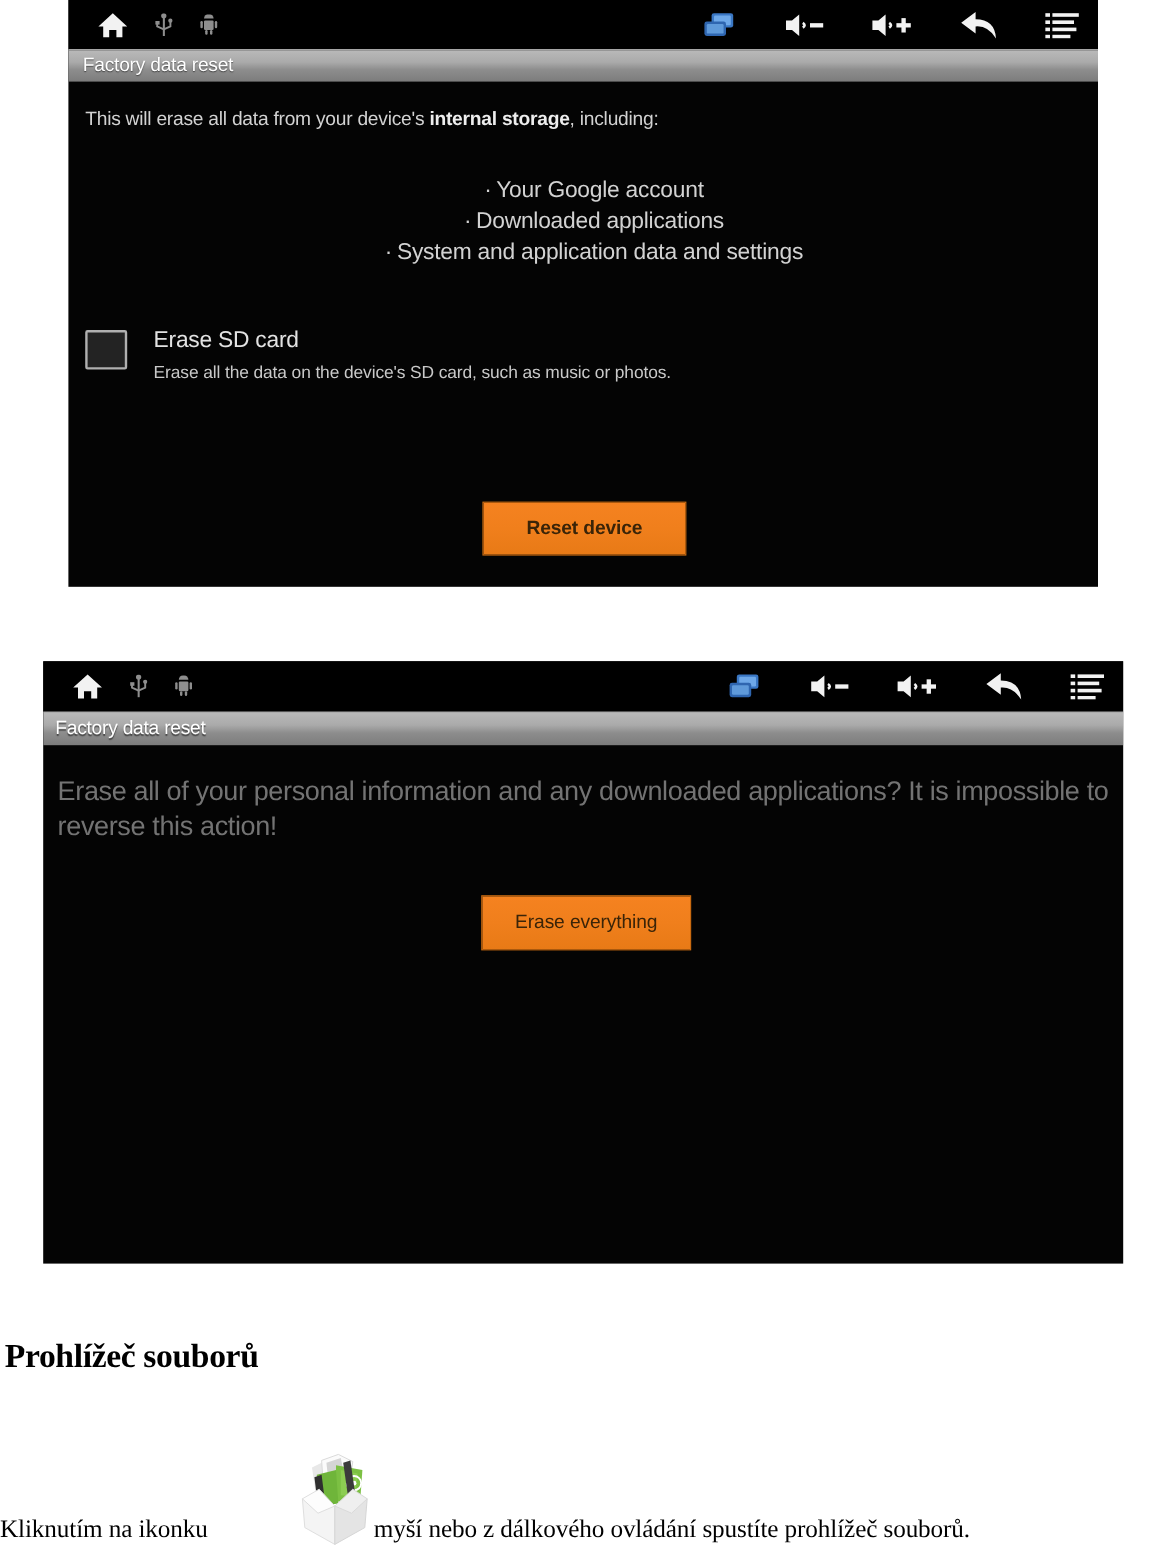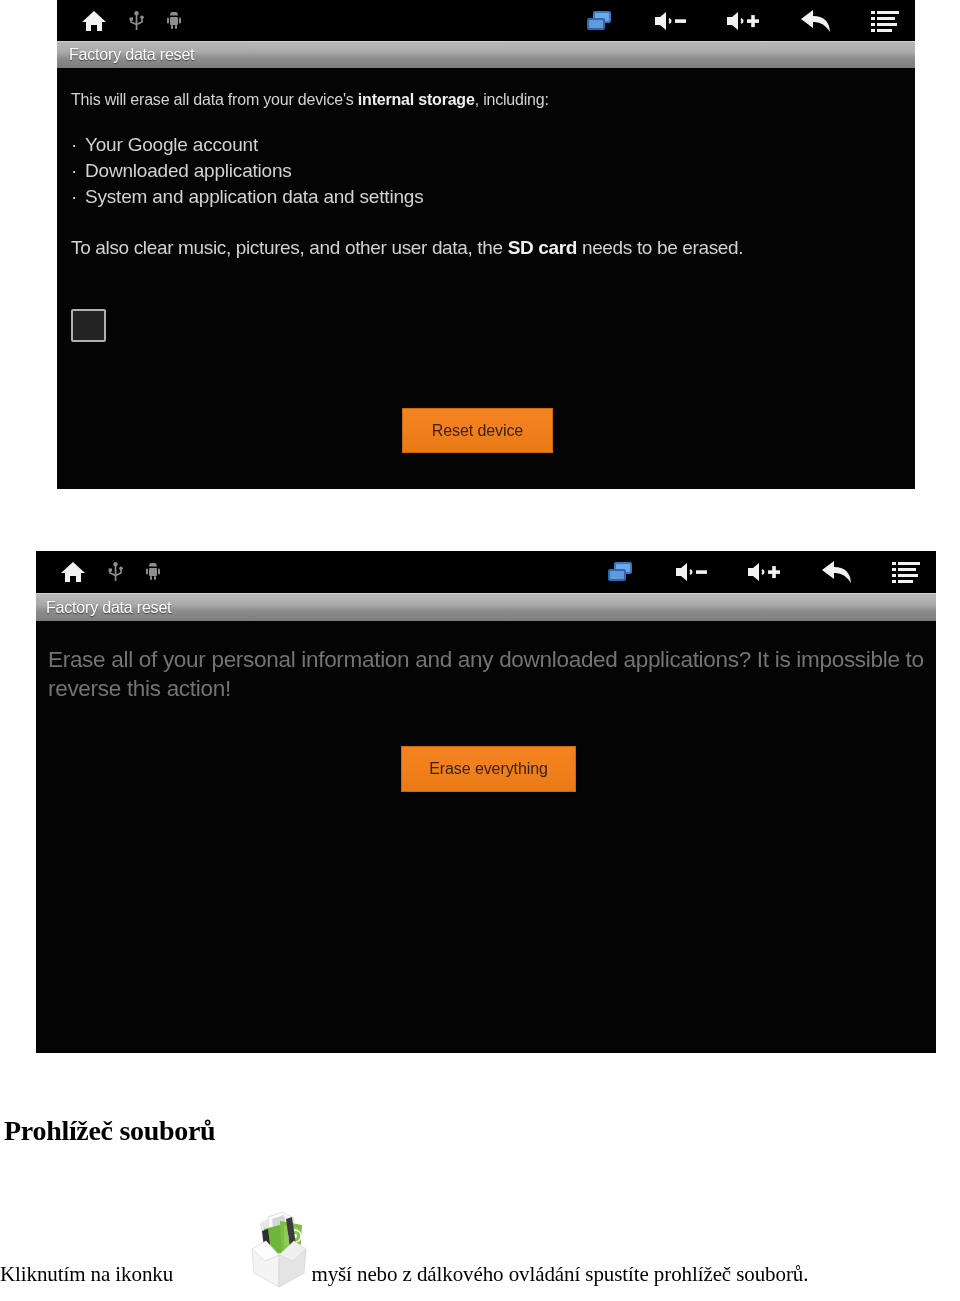--- a/index.html
+++ b/index.html
@@ -95,23 +95,24 @@
   .lead-text {
     font-size: 16px;
     color: #d2d2d2;
     letter-spacing: -0.2px;
     line-height: 1.25;
     white-space: nowrap;
   }
   .lead-text b { color: #eeeeee; font-weight: bold; }
 
   .bullet-list {
-    margin: 22px 0 0 0;
+    margin: 36px 0 0 0;
     padding: 0;
     list-style: none;
+    text-align: center;
   }
   .bullet-list li {
     font-size: 19px;
     color: #d2d2d2;
     line-height: 1.38;
     letter-spacing: -0.2px;
     white-space: nowrap;
   }
   .bullet-list li::before {
     content: "\00B7";
@@ -171,23 +172,24 @@
     font-size: 16px;
     letter-spacing: -0.1px;
     display: flex;
     align-items: center;
     justify-content: center;
     box-sizing: border-box;
     text-align: center;
   }
   #reset-device-button {
     left: 345px;
-    top: 408px;
-    width: 151px;
+    top: 418px;
+    width: 170px;
     height: 45px;
+    font-weight: bold;
   }
   #erase-everything-button {
     left: 365px;
     top: 195px;
     width: 175px;
     height: 46px;
   }
 
   
   .warn-text {
@@ -316,24 +318,27 @@
 
   <div class="screen-body">
     <div class="lead-text"><span>This will erase all data from your device's </span><b>internal storage</b><span>, including:</span></div>
 
     <ul class="bullet-list">
       <li>Your Google account</li>
       <li>Downloaded applications</li>
       <li>System and application data and settings</li>
     </ul>
 
-    <div class="sd-note"><span>To also clear music, pictures, and other user data, the </span><b>SD card</b><span> needs to be erased.</span></div>
 
     <div class="check-row">
       <div class="checkbox"></div>
+      <div class="check-labels">
+        <div class="check-title">Erase SD card</div>
+        <div class="check-sub">Erase all the data on the device's SD card, such as music or photos.</div>
+      </div>
     </div>
   </div>
 
   <div class="orange-button" id="reset-device-button">Reset device</div>
 </div>
 
 <div class="android-panel" id="panel-two">
 
   <div class="status-bar">
     <div class="status-left">

